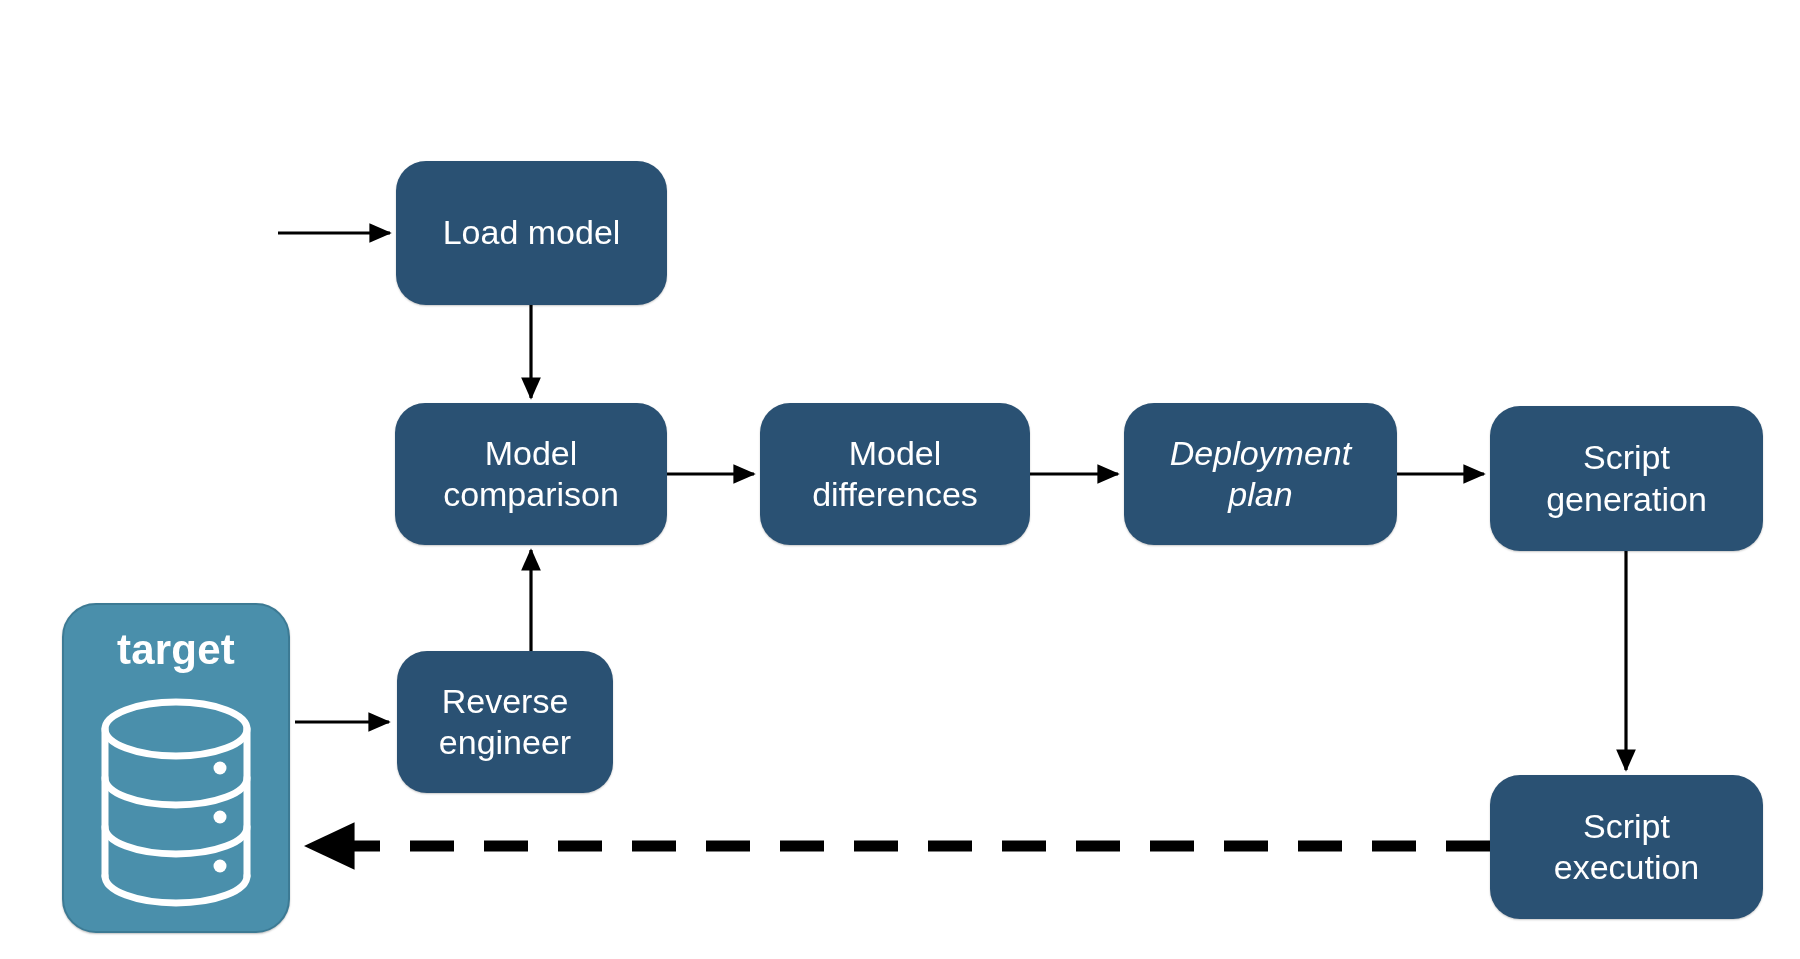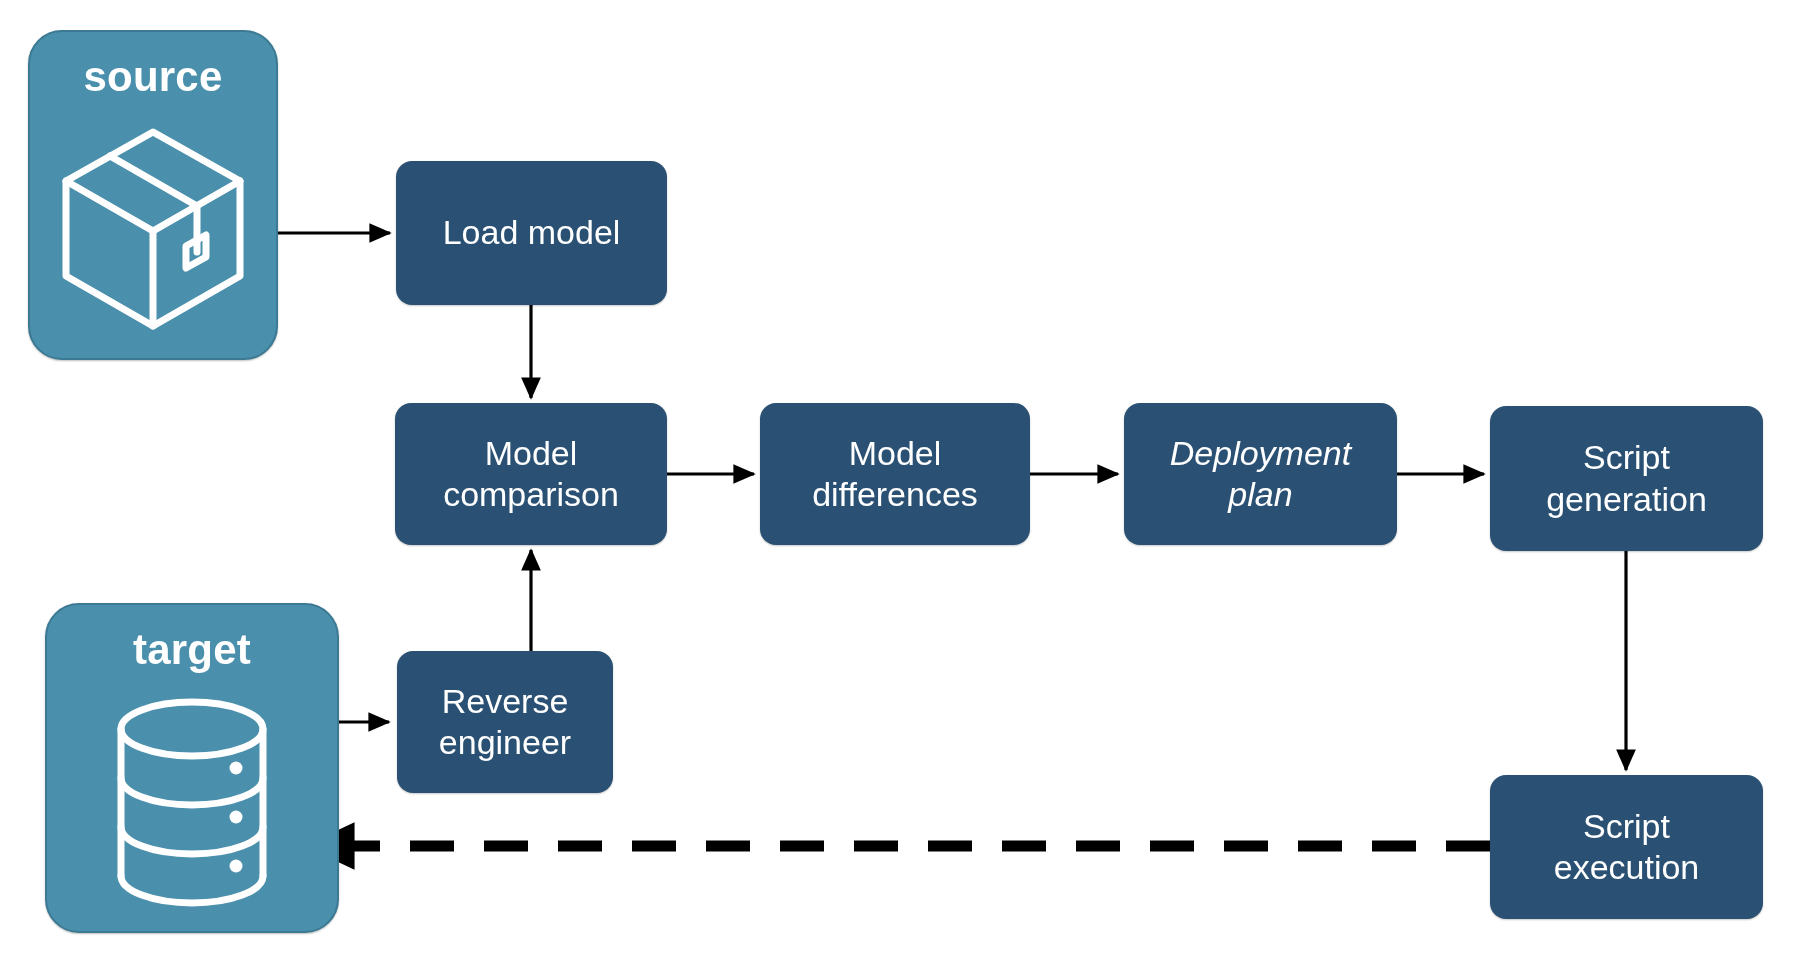--- a/index.html
+++ b/index.html
@@ -54,21 +54,21 @@
     align-items: center;
     justify-content: center;
     width: 100%;
   }
 
   
   .node {
     position: absolute;
     box-sizing: border-box;
     background: #2a5173;
-    border-radius: 16px;
+    border-radius: 30px;
     color: #ffffff;
     display: flex;
     align-items: center;
     justify-content: center;
     text-align: center;
     font-size: 34px;
     line-height: 1.22;
     padding: 20px 10px;
     box-shadow: 0 1px 2px rgba(0,0,0,0.22);
     user-select: none;
@@ -102,38 +102,22 @@
 
     <line x1="1626" y1="551" x2="1626" y2="770" stroke="#000000" stroke-width="3.2" marker-end="url(#arrowThin)"></line>
 
     <line x1="295" y1="722" x2="389" y2="722" stroke="#000000" stroke-width="3.2" marker-end="url(#arrowThin)"></line>
 
     <line x1="531" y1="651" x2="531" y2="550" stroke="#000000" stroke-width="3.2" marker-end="url(#arrowThin)"></line>
 
     <line x1="1490" y1="846" x2="308" y2="846" stroke="#000000" stroke-width="11" stroke-dasharray="44 30" marker-end="url(#arrowFat)"></line>
   </svg>
 
-  <div class="endpoint" style="left:28px; top:30px; width:250px; height:330px;">
-    <div class="endpoint-label">source</div>
-    <div class="endpoint-icon">
-      <svg width="190" height="210" viewBox="0 0 190 210" xmlns="http://www.w3.org/2000/svg" fill="none" stroke="#ffffff" stroke-width="7" stroke-linejoin="round" stroke-linecap="round">
 
-        <path d="M95 8 L182 57 L182 152 L95 202 L8 152 L8 57 Z"></path>
-
-        <path d="M8 57 L95 107 L182 57"></path>
-        <path d="M95 107 L95 202"></path>
-        <path d="M52 32 L139 82"></path>
-        <path d="M139 82 L139 128"></path>
-
-        <path d="M128 122 L148 111 L148 133 L128 144 Z"></path>
-      </svg>
-    </div>
-  </div>
-
-  <div class="endpoint" style="left:45px; top:603px; width:294px; height:330px;">
+  <div class="endpoint" style="left:62px; top:603px; width:228px; height:330px;">
     <div class="endpoint-label">target</div>
     <div class="endpoint-icon">
       <svg width="160" height="215" viewBox="0 0 160 215" xmlns="http://www.w3.org/2000/svg" fill="none" stroke="#ffffff" stroke-width="7" stroke-linejoin="round" stroke-linecap="round">
         <ellipse cx="80" cy="34" rx="71" ry="27"></ellipse>
         <path d="M9 34 L9 181"></path>
         <path d="M151 34 L151 181"></path>
         <path d="M9 181 a71 27 0 0 0 142 0"></path>
         <path d="M9 83 a71 27 0 0 0 142 0"></path>
         <path d="M9 132 a71 27 0 0 0 142 0"></path>
         <circle cx="124" cy="73" r="6.5" fill="#ffffff" stroke="none"></circle>

